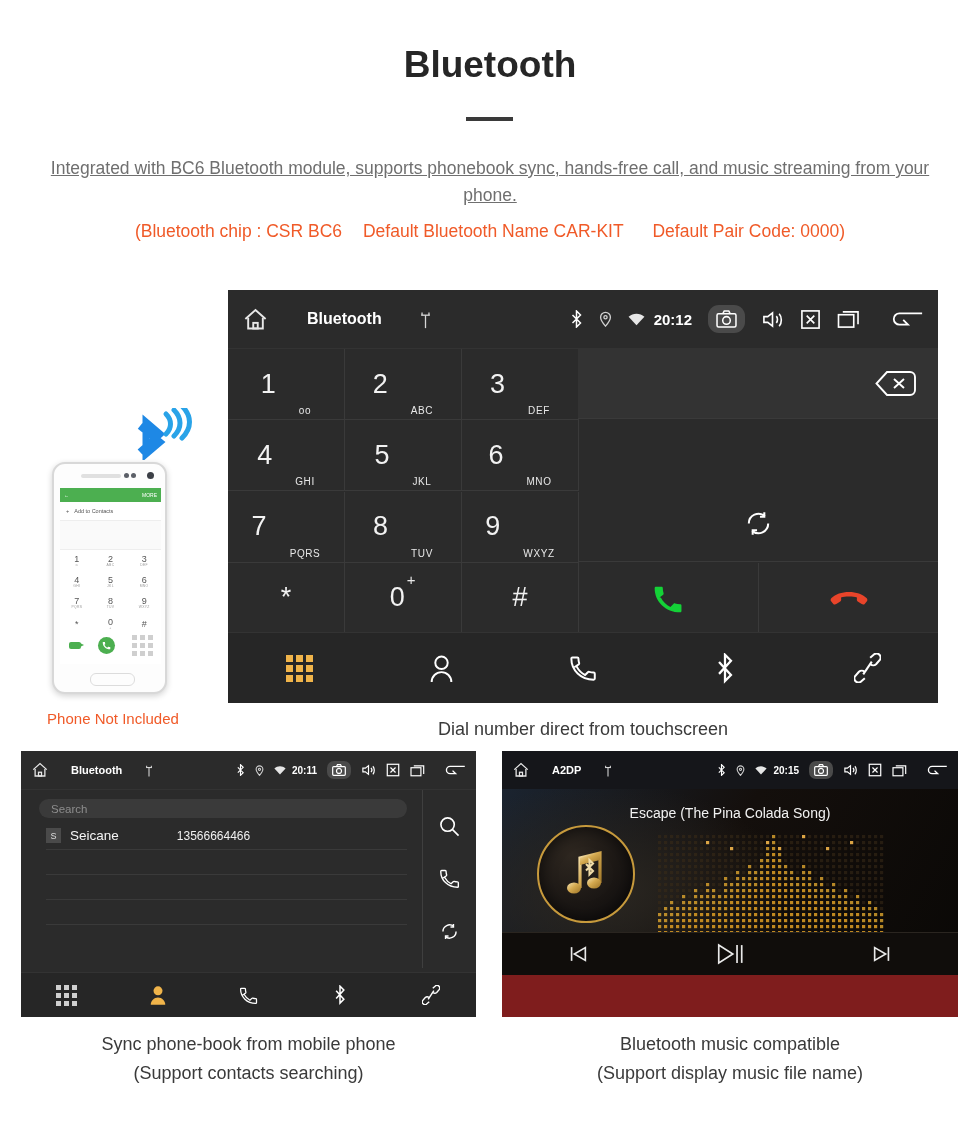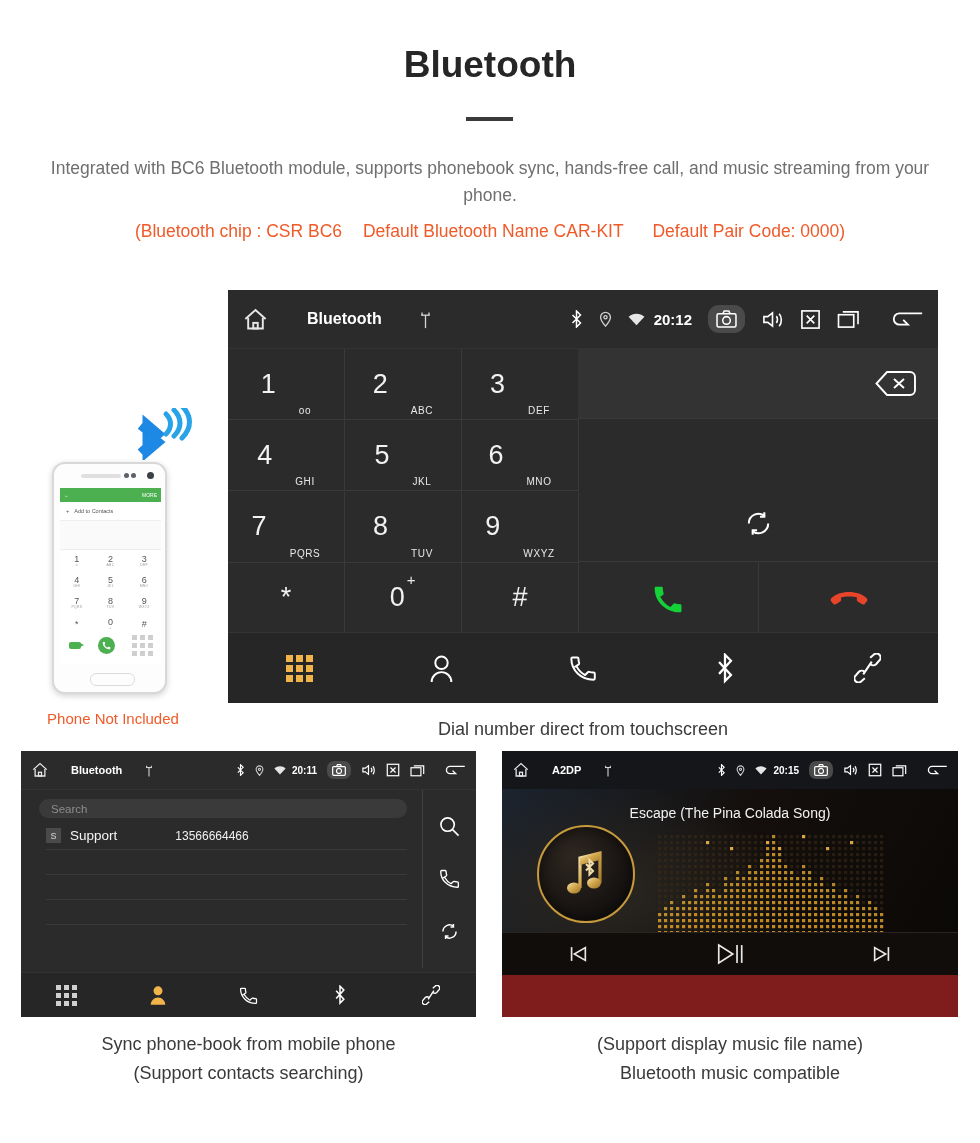--- a/index.html
+++ b/index.html
@@ -13,21 +13,21 @@
   
   .title{
     position:absolute;top:44px;left:0;width:980px;text-align:center;
     font-size:37px;font-weight:bold;color:#262626;letter-spacing:0px;
   }
   .rule{
     position:absolute;top:117px;left:466px;width:47px;height:4px;background:#3a3a3a;
   }
   .desc{
     position:absolute;top:155px;left:40px;width:900px;text-align:center;
-    font-size:17.5px;color:#6f6f6f;line-height:27px;
+    font-size:17.5px;color:#6f6f6f;line-height:27px;text-decoration:underline;
   }
   .spec{
     position:absolute;top:221px;left:20px;width:940px;text-align:center;
     font-size:17.5px;color:#f05a28;white-space:nowrap;
   }
   .spec span{display:inline-block;}
   .spec .s2{margin-left:16px;}
   .spec .s3{margin-left:24px;}
 
   
@@ -578,21 +578,21 @@
       </div>
     </div>
 
     <div class="bookbody">
       <div class="booklist">
         <div class="searchbar">
           <span>Search</span>
         </div>
         <div class="contactrow">
           <span class="avatarsq">S</span>
-          <span class="cname">Support</span>
+          <span class="cname">Seicane</span>
           <span class="cnum">13566664466</span>
         </div>
         <div class="emptyrow"></div>
         <div class="emptyrow"></div>
         <div class="emptyrow"></div>
       </div>
       <div class="sidecol">
         <span class="ico">
           <svg width="21" height="21" viewBox="0 0 22 22" fill="none" stroke="#fff" stroke-width="1.7">
             <circle cx="9" cy="9" r="7"></circle>
@@ -1469,17 +1469,17 @@
         <div class="mbtn">
           <svg width="22" height="22" viewBox="0 0 24 24" fill="none" stroke="#e9e9e9" stroke-width="1.8">
             <path d="M4 5v14l12-7z"></path>
               <path d="M19 4.5v15"></path>
           </svg>
         </div>
       </div>
     </div>
   </div>
   <div class="cap" id="capMusic">
+    <div>Bluetooth music compatible</div>
     <div>(Support display music file name)</div>
-    <div>Bluetooth music compatible</div>
   </div>
 
 </div>
 
 </body></html>

